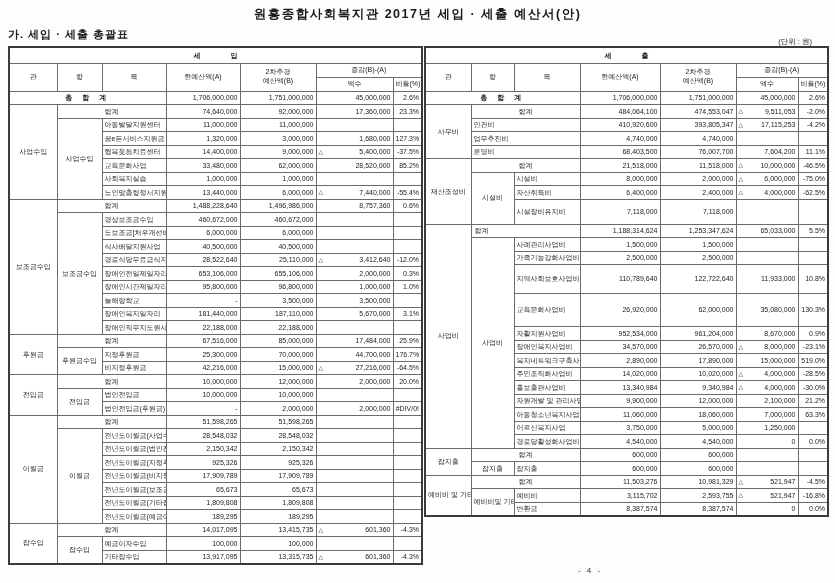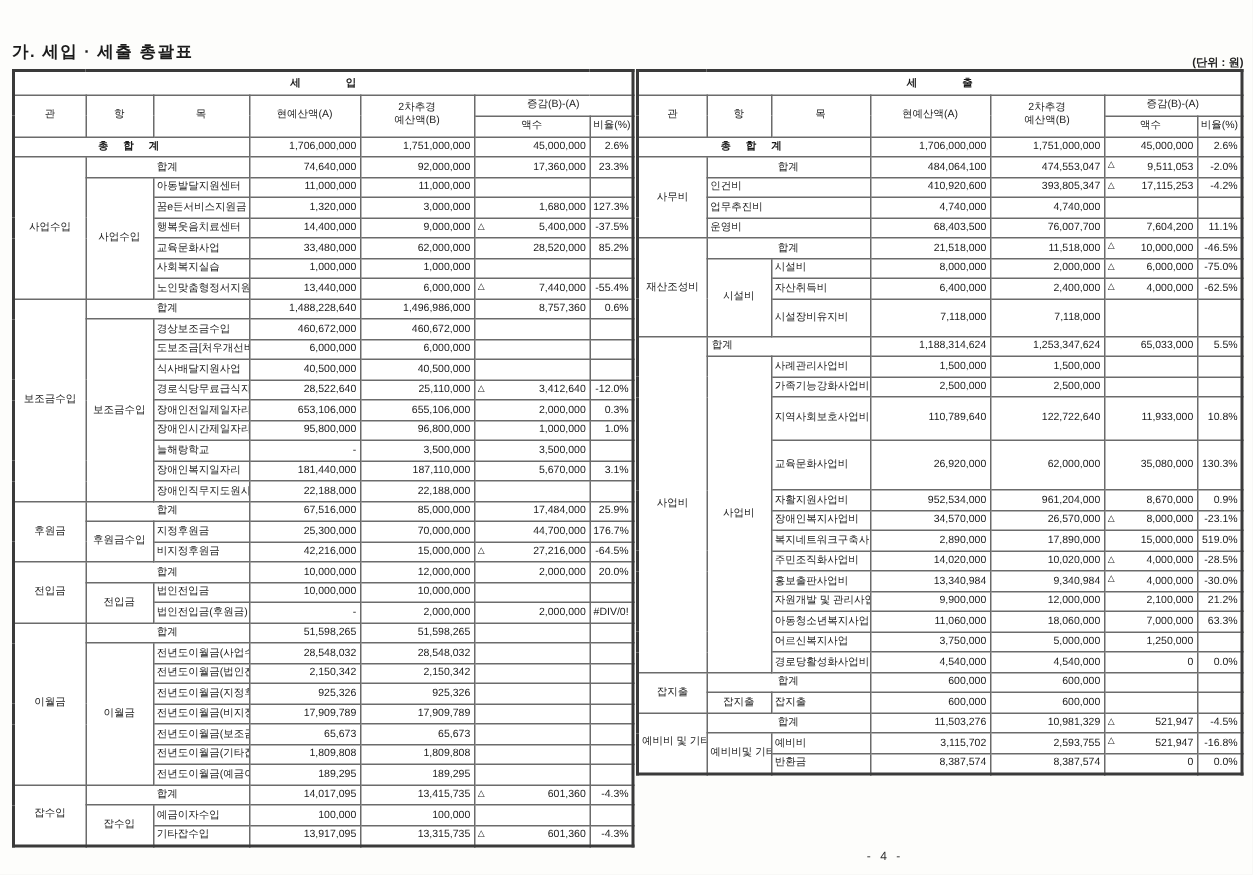--- a/index.html
+++ b/index.html
@@ -1,20 +1,20 @@
 <!DOCTYPE html>
 <html><head>
 <meta charset="utf-8">
 <style>
   html,body{margin:0;padding:0;}
   body{width:835px;height:583px;background:#e8e8e6;font-family:"Liberation Sans","DejaVu Sans",sans-serif;color:#1b1b1b;}
   .page{position:relative;width:835px;height:583px;background:#fdfdfb;overflow:hidden;}
   .doc-title{position:absolute;left:0;right:0;top:6px;text-align:center;font-size:12.5px;font-weight:bold;letter-spacing:1.5px;color:#1a1a1a;}
   .section-label{position:absolute;left:8px;top:27px;font-size:11px;font-weight:bold;letter-spacing:1px;color:#1a1a1a;}
-  .unit-label{position:absolute;right:6px;top:37px;font-size:7.5px;color:#222;font-weight:bold;}
+  .unit-label{position:absolute;right:23px;top:37px;font-size:7.5px;color:#222;}
   .page-number{position:absolute;left:555px;top:566px;width:70px;text-align:center;font-size:8px;color:#333;letter-spacing:2px;}
   table.budget{position:absolute;border-collapse:collapse;table-layout:fixed;background:#fff;border:2px solid #3a3a3a;}
   #tbl-left{left:8px;top:46px;width:413px;}
   #tbl-right{left:424px;top:46px;width:403px;}
   table.budget td{border:1px solid #6b6b6b;padding:0 2px;overflow:hidden;white-space:nowrap;line-height:1.05;vertical-align:middle;font-size:7px;color:#1b1b1b;}
   tr.band-row{height:16px;}
   td.band{text-align:center;font-size:10.5px;font-weight:bold;letter-spacing:30px;text-indent:30px;border-bottom:1.5px solid #3a3a3a;}
   tr.head{height:14px;}
   tr.head2{height:14px;}
   td.hc{text-align:center;font-size:6.8px;padding:0 1px;}
@@ -28,20 +28,21 @@
   td.num{text-align:right;padding-right:3px;font-size:7px;}
   td.diff{position:relative;}
   td.diff .mark{position:absolute;left:2px;top:50%;transform:translateY(-53%);font-size:6px;color:#222;}
   td.diff .val{display:block;text-align:right;}
   td.pct{font-size:6.8px;padding-right:2px;}
 </style>
 </head>
 <body>
 
 <div class="page">
+  <div class="doc-title">원흥종합사회복지관 2017년 세입 · 세출 예산서(안)</div>
   <div class="section-label">가.  세입 · 세출 총괄표</div>
   <div class="unit-label">(단위 : 원)</div>
   <table class="budget" id="tbl-left">
       <colgroup>
         <col style="width: 48px;">
         <col style="width: 45px;">
         <col style="width: 64px;">
         <col style="width: 74px;">
         <col style="width: 76px;">
         <col style="width: 77px;">

